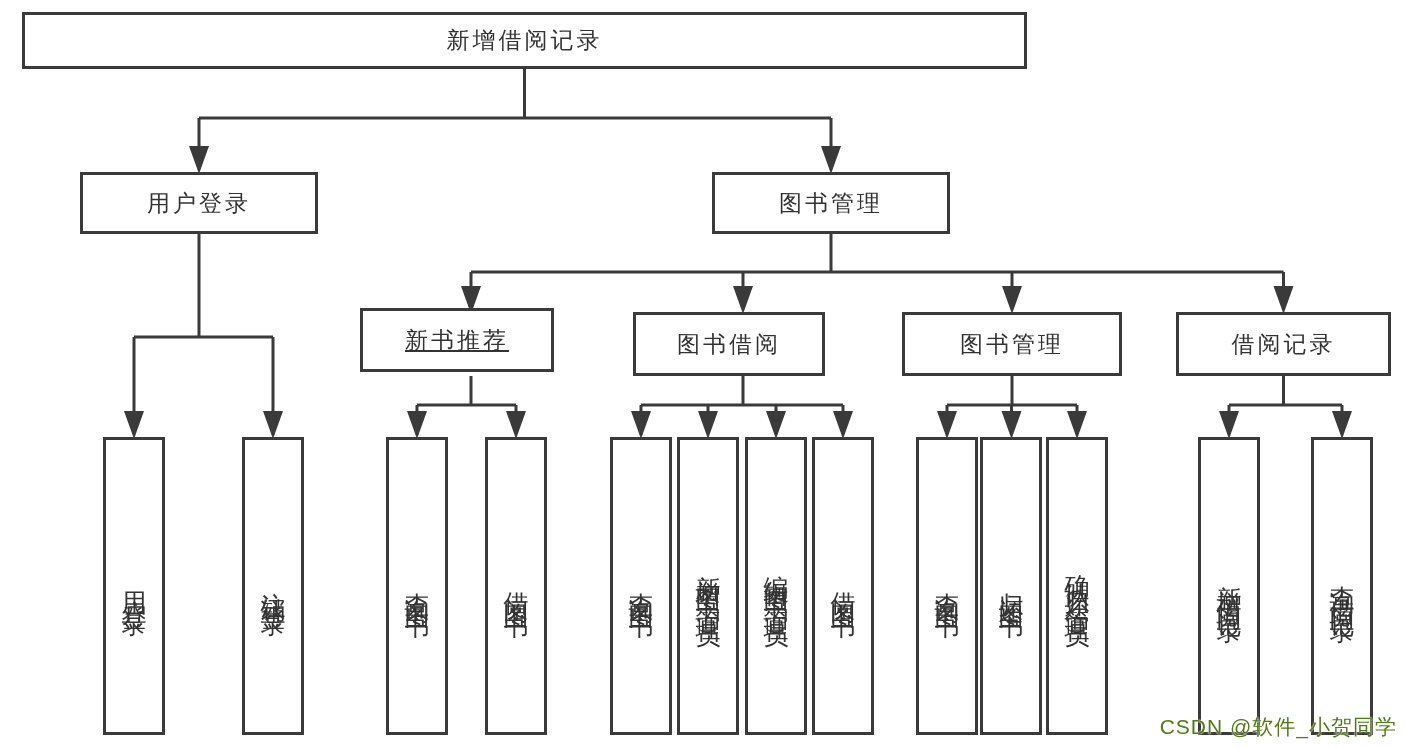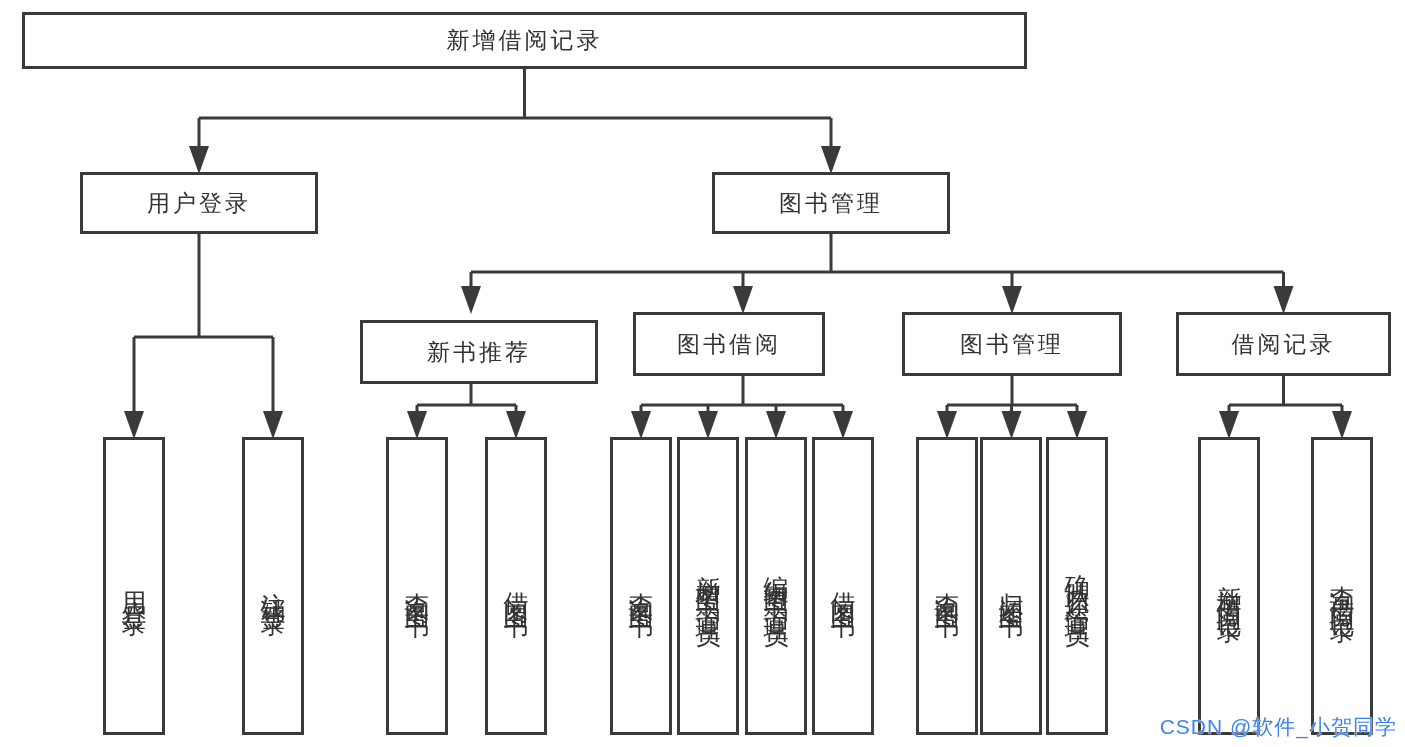--- a/index.html
+++ b/index.html
@@ -52,21 +52,21 @@
     fill: none;
     stroke: #3a3a3a;
     stroke-width: 3;
   }
   .ah { fill: #3a3a3a; stroke: none; }
   #watermark {
     position: absolute;
     right: 8px;
     bottom: 6px;
     font-size: 21px;
-    color: #3b82f6;
+    color: #4d7c0f;
     text-shadow: 0 0 2px #ffffff, 0 0 1px #ffffff;
     letter-spacing: 1px;
     z-index: 5;
   }
 </style>
 </head>
 <body>
 
 <div id="canvas">
 
@@ -124,21 +124,21 @@
     <span>新增借阅记录</span>
   </div>
 
   <div class="node hnode" style="left:80px; top:172px; width:238px;">
     <span>用户登录</span>
   </div>
   <div class="node hnode" style="left:712px; top:172px; width:238px;">
     <span>图书管理</span>
   </div>
 
-  <div class="node" style="left:360px; top:320px; width:238px; height:64px;">
+  <div class="node" style="left:360px; top:308px; width:194px; height:64px;text-decoration:underline;">
     <span>新书推荐</span>
   </div>
   <div class="node" style="left:633px; top:312px; width:192px; height:64px;">
     <span>图书借阅</span>
   </div>
   <div class="node" style="left:902px; top:312px; width:220px; height:64px;">
     <span>图书管理</span>
   </div>
   <div class="node" style="left:1176px; top:312px; width:215px; height:64px;justify-content:center;">
     <span>借阅记录</span>

